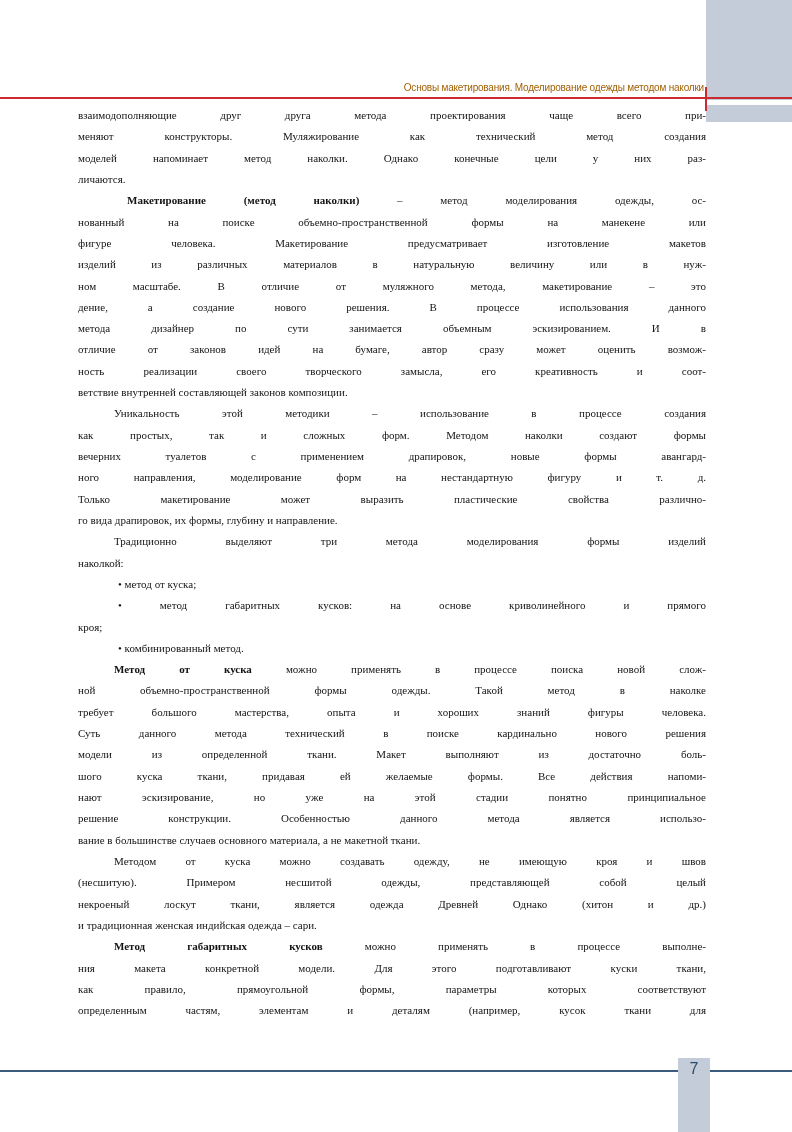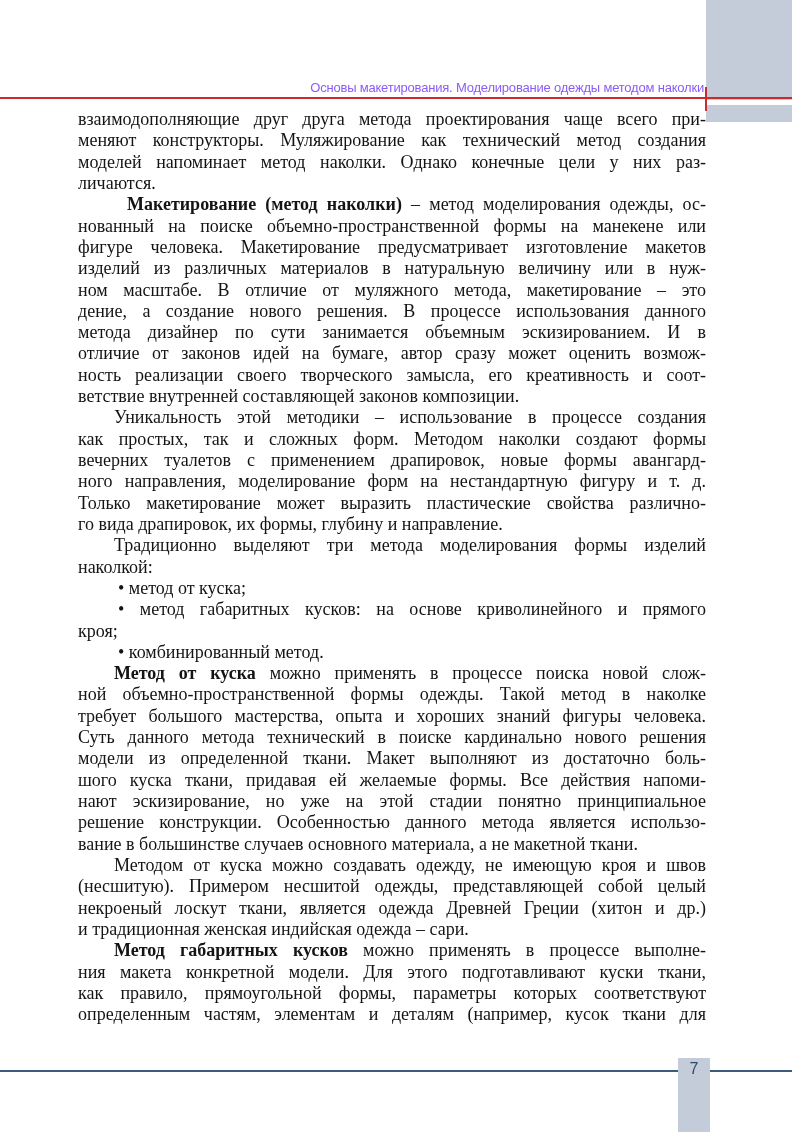--- a/index.html
+++ b/index.html
@@ -33,24 +33,24 @@
     height: 5px;
     background: #ffffff;
     z-index: 2;
   }
   
   .running-header {
     position: absolute;
     top: 80px;
     right: 88px;
     font-family: "Liberation Sans", sans-serif;
-    font-size: 13px;
+    font-size: 10px;
     line-height: 15px;
     letter-spacing: -0.2px;
-    color: #8b5cf6;
+    color: #a16207;
     white-space: nowrap;
     z-index: 3;
   }
   .header-rule {
     position: absolute;
     left: 0;
     top: 97px;
     width: 792px;
     height: 2.4px;
     background: #cb2a31;
@@ -64,21 +64,21 @@
     height: 24px;
     background: #cb2a31;
     z-index: 3;
   }
   
   .body-column {
     position: absolute;
     left: 78px;
     top: 109px;
     width: 628px;
-    font-size: 18px;
+    font-size: 11px;
     color: #141414;
     z-index: 2;
   }
   .line {
     height: 21.32px;
     overflow: hidden;
     text-align: justify;
     text-align-last: justify;
     white-space: normal;
   }
@@ -158,21 +158,21 @@
       <div class="line"><span>ной объемно-пространственной формы одежды. Такой метод в наколке</span></div>
       <div class="line"><span>требует большого мастерства, опыта и хороших знаний фигуры человека.</span></div>
       <div class="line"><span>Суть данного метода технический в поиске кардинально нового решения</span></div>
       <div class="line"><span>модели из определенной ткани. Макет выполняют из достаточно боль-</span></div>
       <div class="line"><span>шого куска ткани, придавая ей желаемые формы. Все действия напоми-</span></div>
       <div class="line"><span>нают эскизирование, но уже на этой стадии понятно принципиальное</span></div>
       <div class="line"><span>решение конструкции. Особенностью данного метода является использо-</span></div>
       <div class="line last"><span>вание в большинстве случаев основного материала, а не макетной ткани.</span></div>
       <div class="line ind"><span>Методом от куска можно создавать одежду, не имеющую кроя и швов</span></div>
       <div class="line"><span>(несшитую). Примером несшитой одежды, представляющей собой целый</span></div>
-      <div class="line"><span>некроеный лоскут ткани, является одежда Древней Греции (хитон и др.)</span></div>
+      <div class="line"><span>некроеный лоскут ткани, является одежда Древней Однако (хитон и др.)</span></div>
       <div class="line last"><span>и традиционная женская индийская одежда – сари.</span></div>
       <div class="line ind"><span class="bi">Метод габаритных кусков</span><span> можно применять в процессе выполне-</span></div>
       <div class="line"><span>ния макета конкретной модели. Для этого подготавливают куски ткани,</span></div>
       <div class="line"><span>как правило, прямоугольной формы, параметры которых соответствуют</span></div>
       <div class="line"><span>определенным частям, элементам и деталям (например, кусок ткани для</span></div>
     </div>
 
   <div class="footer-rule"></div>
 
   <div class="page-number-box">

